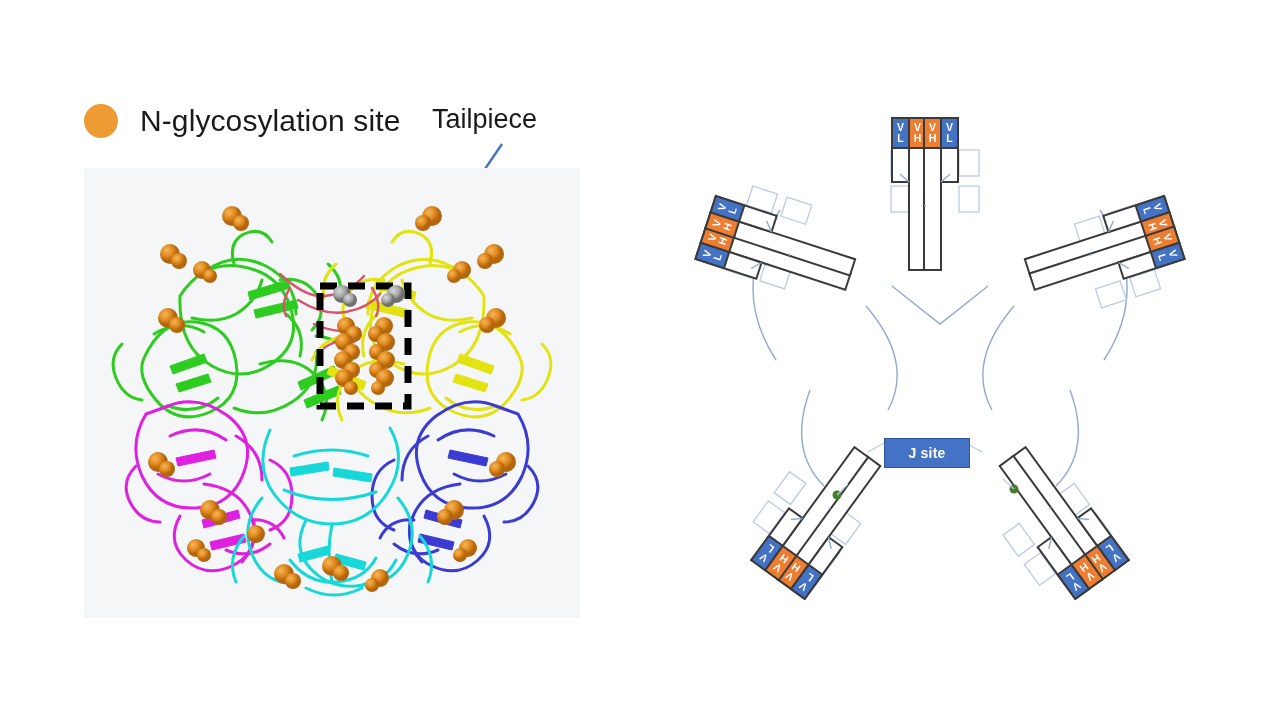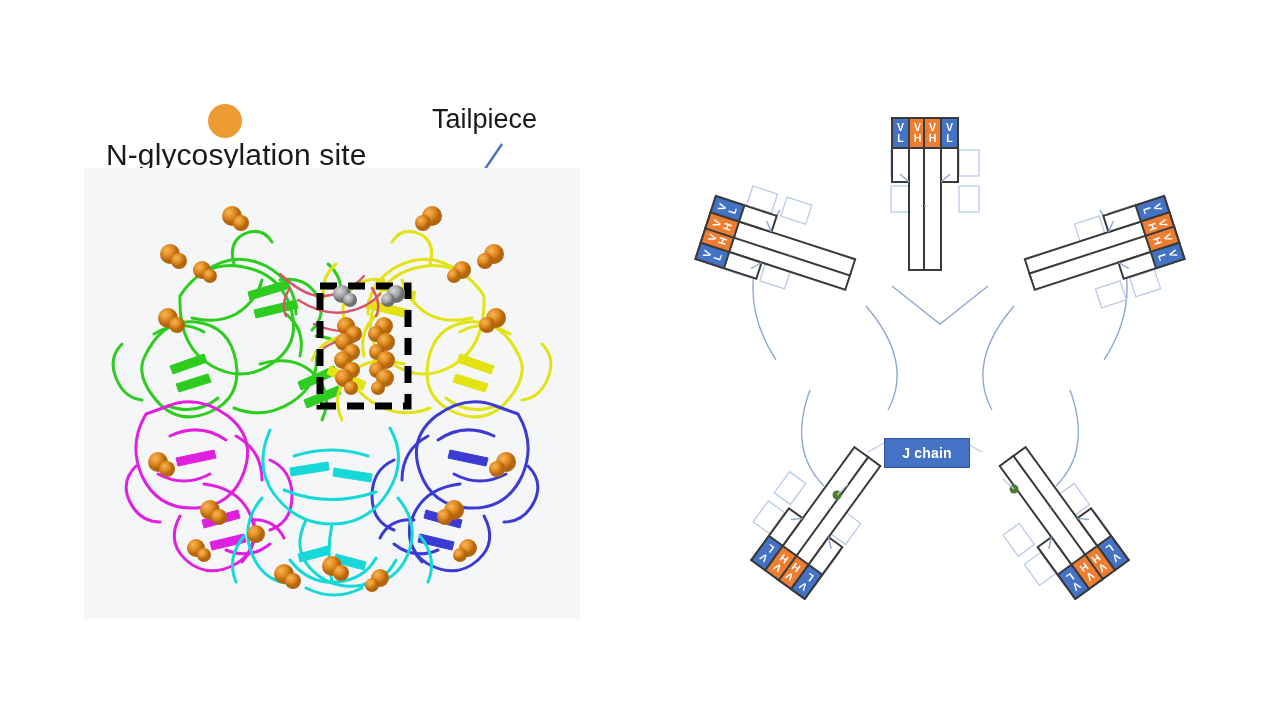--- a/index.html
+++ b/index.html
@@ -2,21 +2,21 @@
 <html><head>
 <meta charset="utf-8">
 <style>
   html,body{margin:0;padding:0;}
   body{width:1280px;height:720px;background:#ffffff;
        font-family:"Liberation Sans",sans-serif;overflow:hidden;position:relative;}
 
   #figure{position:absolute;left:0;top:0;width:1280px;height:720px;}
 
   
-  .legend{position:absolute;left:84px;top:104px;display:flex;align-items:center;flex-direction:column;}
+  .legend{position:absolute;left:84px;top:104px;display:flex;align-items:center;}
   .legend-dot{width:34px;height:34px;border-radius:50%;background:#ED9B33;flex:0 0 auto;}
   .legend-text{margin-left:22px;font-size:30px;color:#1a1a1a;letter-spacing:.1px;
                white-space:nowrap;}
   .tailpiece-label{position:absolute;left:432px;top:104px;font-size:27px;color:#1a1a1a;
                    white-space:nowrap;}
 
   
   .struct-panel{position:absolute;left:84px;top:168px;width:496px;height:450px;
                 background:#f4f6f8;overflow:hidden;}
   .struct-panel svg{display:block;}
@@ -385,16 +385,16 @@
       </g>
 
       <g stroke="#b9cbe8" stroke-width="1.3">
         <line x1="238" y1="362" x2="256" y2="352"></line>
         <line x1="352" y1="362" x2="334" y2="352"></line>
       </g>
     </svg>
   </div>
 
   <div class="jchain-box">
-    <span>J chain</span>
+    <span>J site</span>
   </div>
 
 </div>
 
 </body></html>

